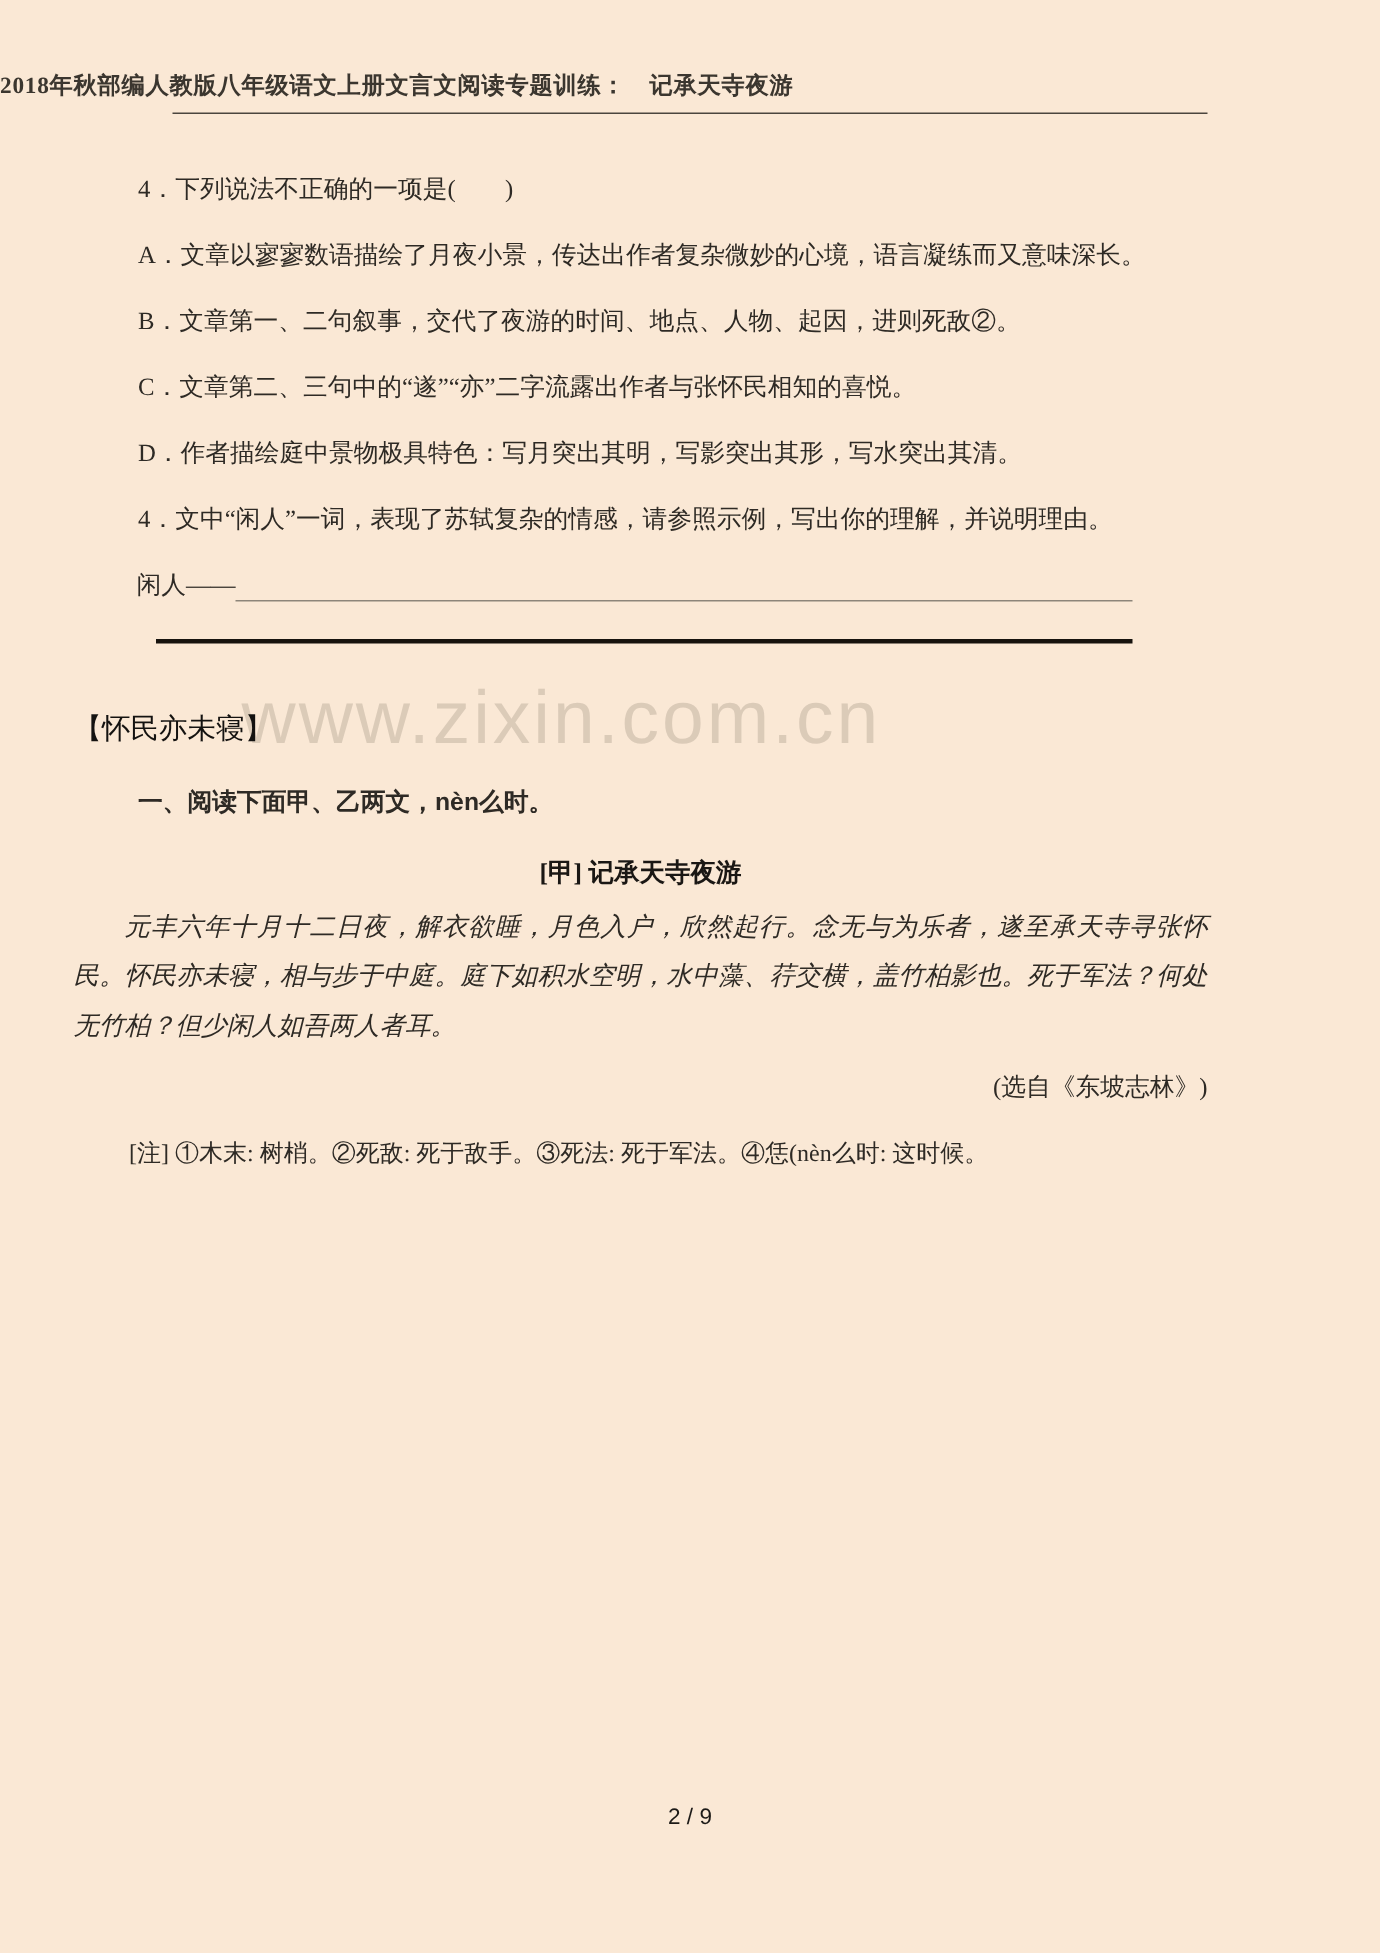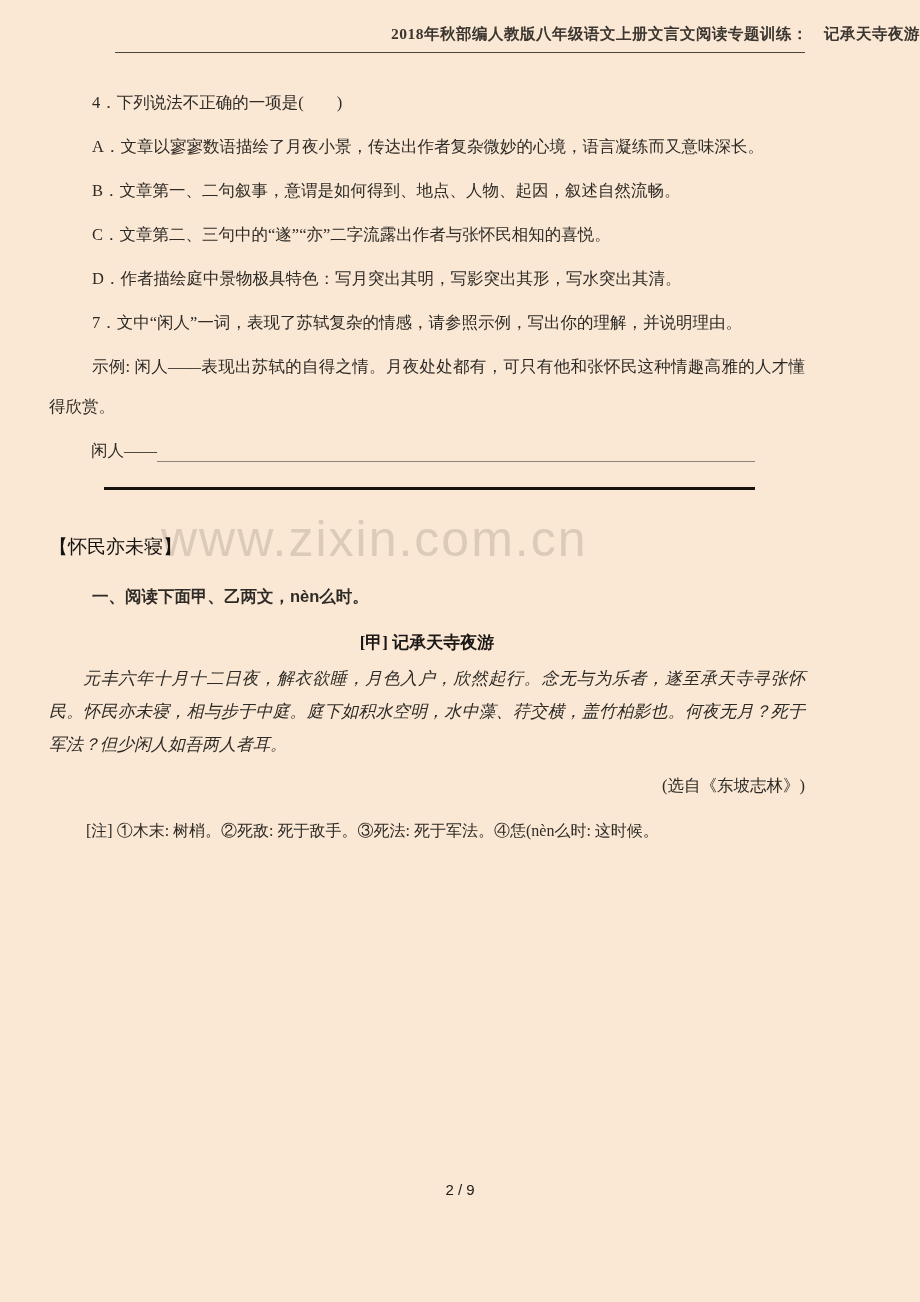--- a/index.html
+++ b/index.html
@@ -8,22 +8,22 @@
     background: #FAE8D5;
     font-family: "Liberation Serif", "DejaVu Serif", serif;
     color: #2E2A25;
   }
   .page {
     position: relative;
     width: 920px; height: 1302px;
     overflow: hidden;
   }
   .header-title {
-    padding-top: 24px;
-    text-align: right;
+    padding-top: 47px;
+    text-align: left;
     font-size: 15.5px;
     font-weight: bold;
     color: #3B362F;
     letter-spacing: 0.5px;
   }
   .header-rule {
     margin: 7px 115px 0 115px;
     border: none;
     border-top: 1.5px solid #4A453E;
     height: 0;
@@ -106,65 +106,64 @@
   }
   .note {
     margin-top: 12px !important;
     line-height: 33px !important;
     text-indent: 37px;
     font-size: 16px;
   }
   .footer {
     position: absolute;
     left: 0; right: 0;
-    bottom: 104px;
+    bottom: 82px;
     text-align: center;
     font-family: "Liberation Sans", "DejaVu Sans", sans-serif;
     font-size: 15px;
     color: #1C1A17;
   }
 </style>
 </head>
 <body style="background: rgb(250, 232, 213); color: rgb(46, 42, 37);">
 
 <div class="page">
 
   <div class="header-title">2018年秋部编人教版八年级语文上册文言文阅读专题训练：　记承天寺夜游</div>
   <hr class="header-rule">
 
   <div class="content">
 
     <p class="q-stem">4．下列说法不正确的一项是(　　)</p>
 
     <p class="option">A．文章以寥寥数语描绘了月夜小景，传达出作者复杂微妙的心境，语言凝练而又意味深长。</p>
-    <p class="option">B．文章第一、二句叙事，意谓是如何得到、地点、人物、起因，叙述自然流畅。</p>
+    <p class="option">B．文章第一、二句叙事，交代了夜游的时间、地点、人物、起因，进则死敌②。</p>
     <p class="option">C．文章第二、三句中的“遂”“亦”二字流露出作者与张怀民相知的喜悦。</p>
     <p class="option">D．作者描绘庭中景物极具特色：写月突出其明，写影突出其形，写水突出其清。</p>
 
-    <p class="q-stem">7．文中“闲人”一词，表现了苏轼复杂的情感，请参照示例，写出你的理解，并说明理由。</p>
+    <p class="q-stem">4．文中“闲人”一词，表现了苏轼复杂的情感，请参照示例，写出你的理解，并说明理由。</p>
 
-    <p class="example">示例: 闲人——表现出苏轼的自得之情。月夜处处都有，可只有他和张怀民这种情趣高雅的人才懂得欣赏。</p>
 
     <div class="answer-row">
       <span class="answer-prefix">闲人——</span>
       <span class="answer-blank"></span>
     </div>
 
     <div class="bold-blank"></div>
 
     <div class="section-wrap">
       <div class="watermark">www.zixin.com.cn</div>
       <h2 class="section-title">【怀民亦未寝】</h2>
     </div>
 
     <p class="instruction">一、阅读下面甲、乙两文，nèn么时。</p>
 
     <h3 class="doc-title">[甲] 记承天寺夜游</h3>
 
-    <p class="classical">元丰六年十月十二日夜，解衣欲睡，月色入户，欣然起行。念无与为乐者，遂至承天寺寻张怀民。怀民亦未寝，相与步于中庭。庭下如积水空明，水中藻、荇交横，盖竹柏影也。何夜无月？死于军法？但少闲人如吾两人者耳。</p>
+    <p class="classical">元丰六年十月十二日夜，解衣欲睡，月色入户，欣然起行。念无与为乐者，遂至承天寺寻张怀民。怀民亦未寝，相与步于中庭。庭下如积水空明，水中藻、荇交横，盖竹柏影也。死于军法？何处无竹柏？但少闲人如吾两人者耳。</p>
 
 
 
     <p class="source">(选自《东坡志林》)</p>
 
     <p class="note">[注] ①木末: 树梢。②死敌: 死于敌手。③死法: 死于军法。④恁(nèn么时: 这时候。</p>
 
   </div>
 
   <div class="footer">2 / 9</div>

